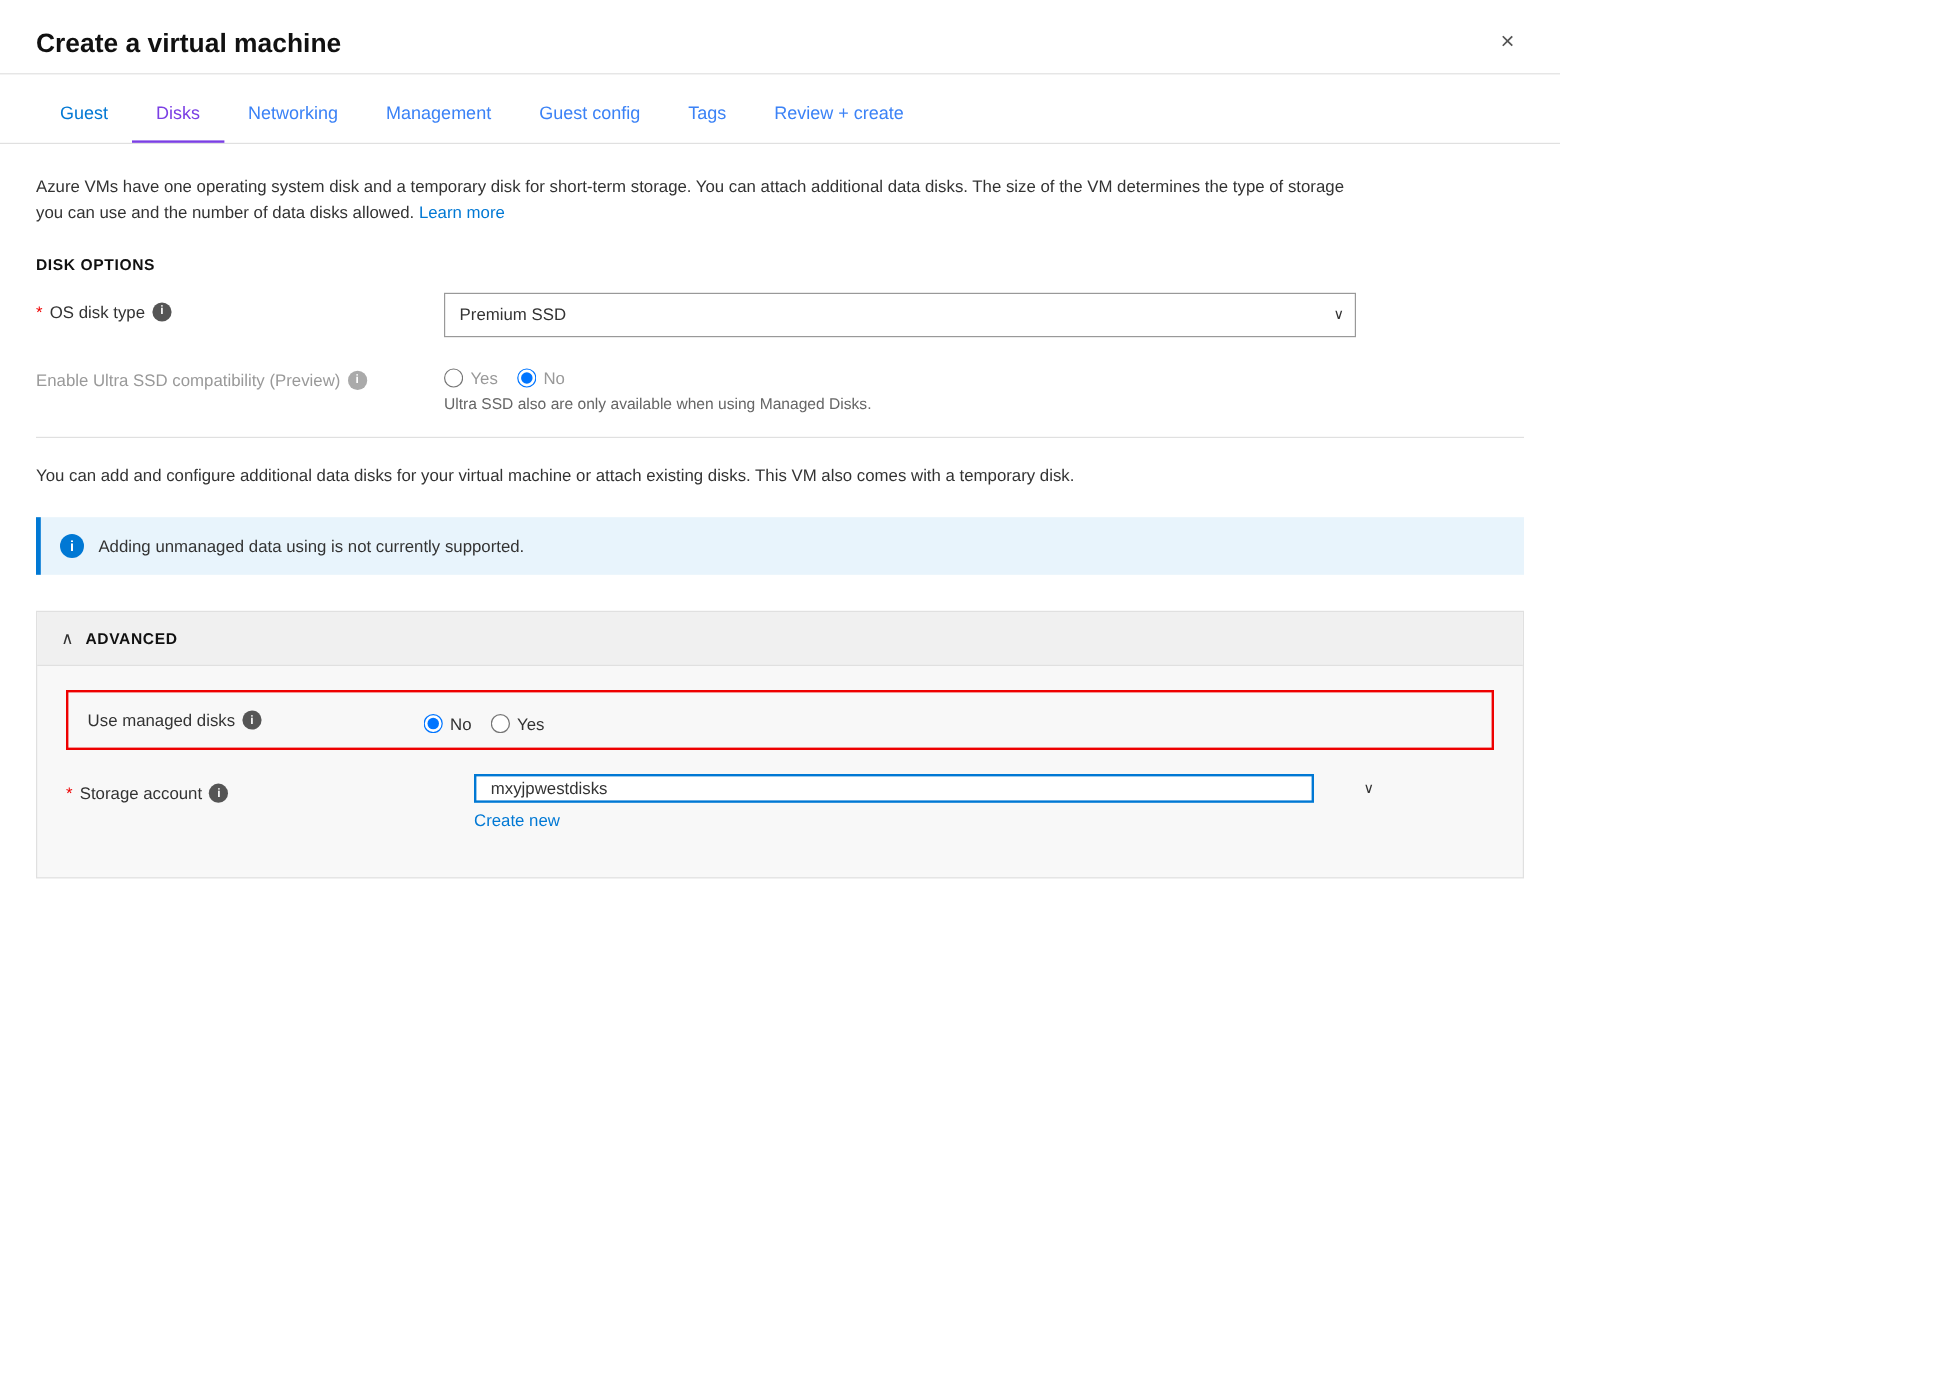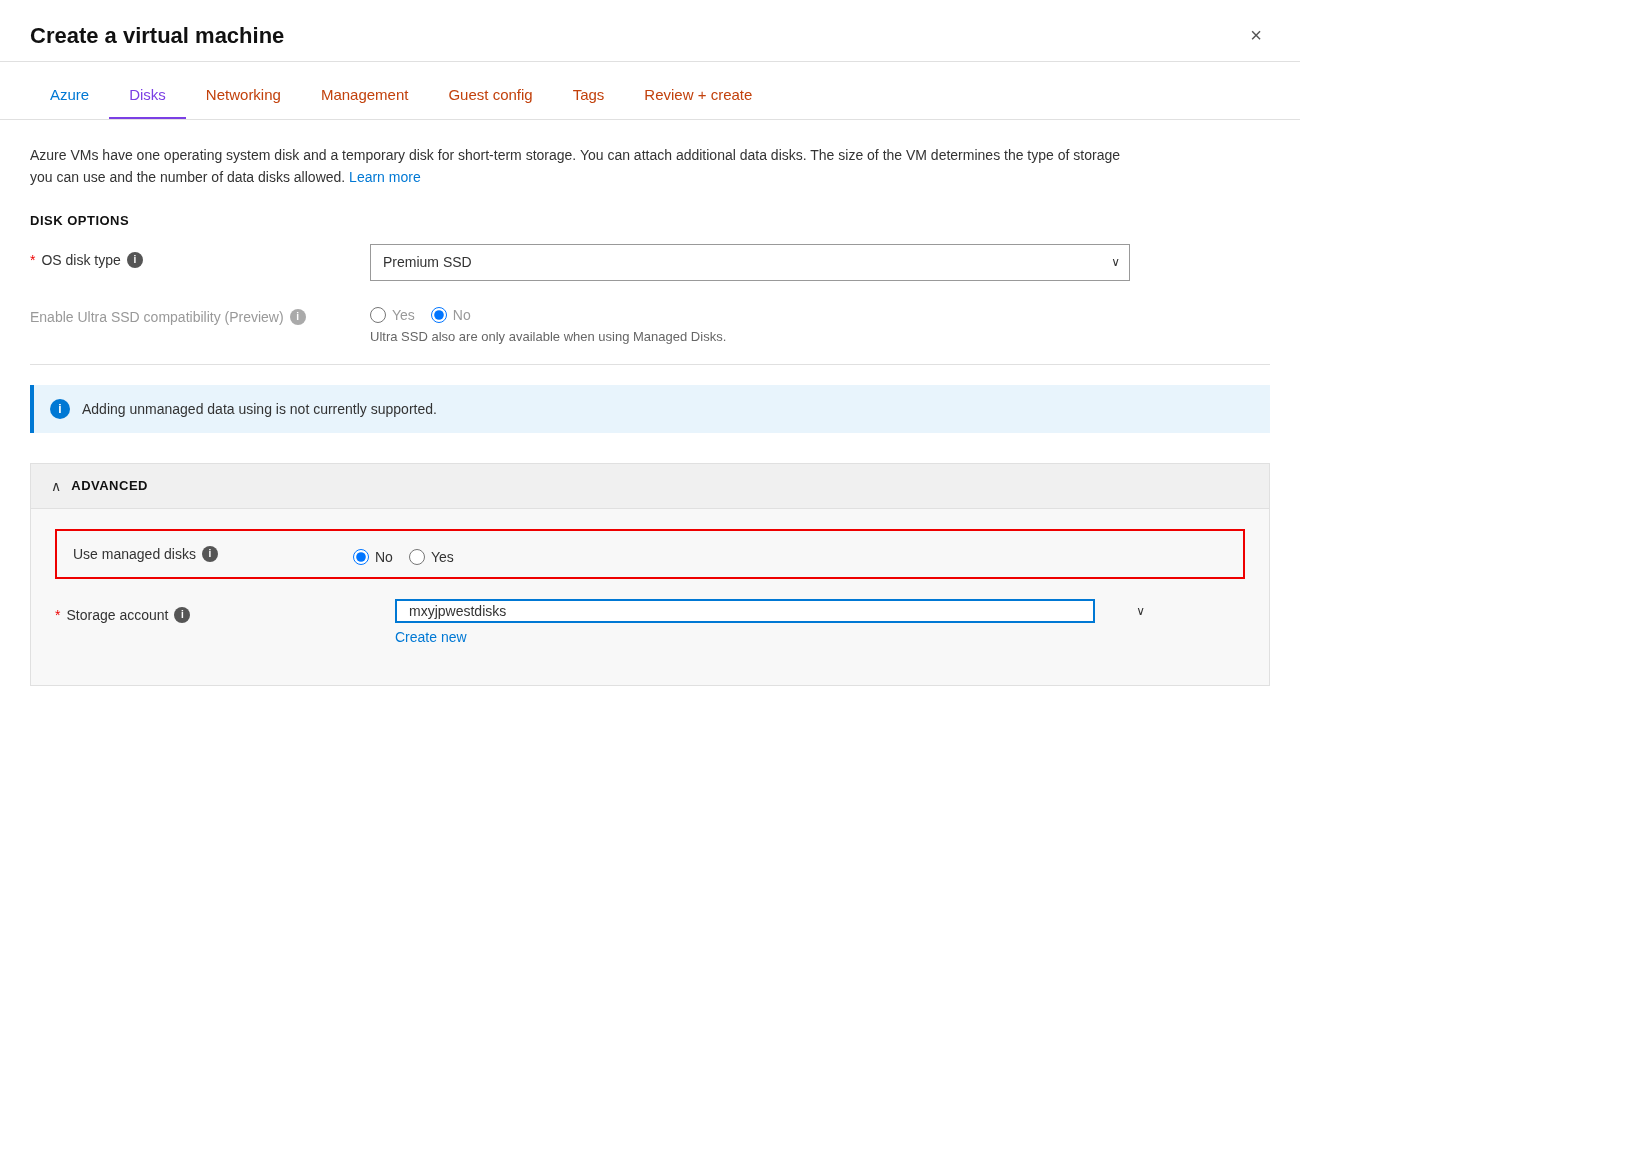--- a/index.html
+++ b/index.html
@@ -39,21 +39,21 @@
     .tabs {
       display: flex;
       padding: 0 30px;
       border-bottom: 1px solid #e0e0e0;
       margin-top: 10px;
     }
     .tab {
       padding: 14px 20px;
       font-size: 15px;
       cursor: pointer;
-      color: #c2410c;
+      color: #3b82f6;
       border-bottom: 2px solid transparent;
       text-decoration: none;
       white-space: nowrap;
     }
     .tab.active {
       color: #7b3fe4;
       border-bottom: 2px solid #7b3fe4;
       font-weight: 500;
     }
     .tab:first-child {
@@ -277,21 +277,21 @@
 <body>
 
 <div class="dialog">
 
   <div class="dialog-header">
     <span class="dialog-title">Create a virtual machine</span>
     <button class="close-btn">×</button>
   </div>
 
   <div class="tabs">
-    <span class="tab">Azure</span>
+    <span class="tab">Guest</span>
     <span class="tab active">Disks</span>
     <span class="tab">Networking</span>
     <span class="tab">Management</span>
     <span class="tab">Guest config</span>
     <span class="tab">Tags</span>
     <span class="tab">Review + create</span>
   </div>
 
   <div class="content">
 
@@ -336,20 +336,21 @@
             <span style="color:#999;">No</span>
           </label>
         </div>
         <div class="radio-note">Ultra SSD also are only available when using Managed Disks.</div>
       </div>
     </div>
 
     <hr class="divider">
 
 
+    <p class="description">You can add and configure additional data disks for your virtual machine or attach existing disks. This VM also comes with a temporary disk.</p>
 
     <div class="info-banner">
       <span class="info-banner-icon">i</span>
       <span>Adding unmanaged data using is not currently supported.</span>
     </div>
 
     <div class="advanced-section">
       <div class="advanced-header">
         <span class="chevron-up">∧</span>
         <span class="advanced-title">ADVANCED</span>

